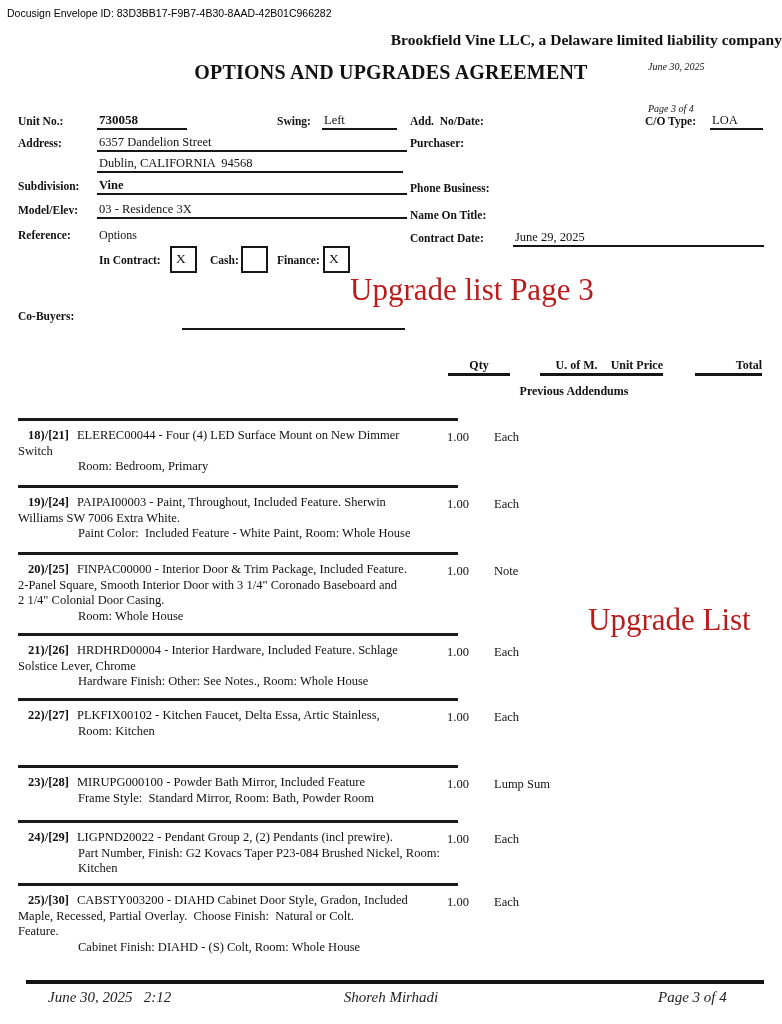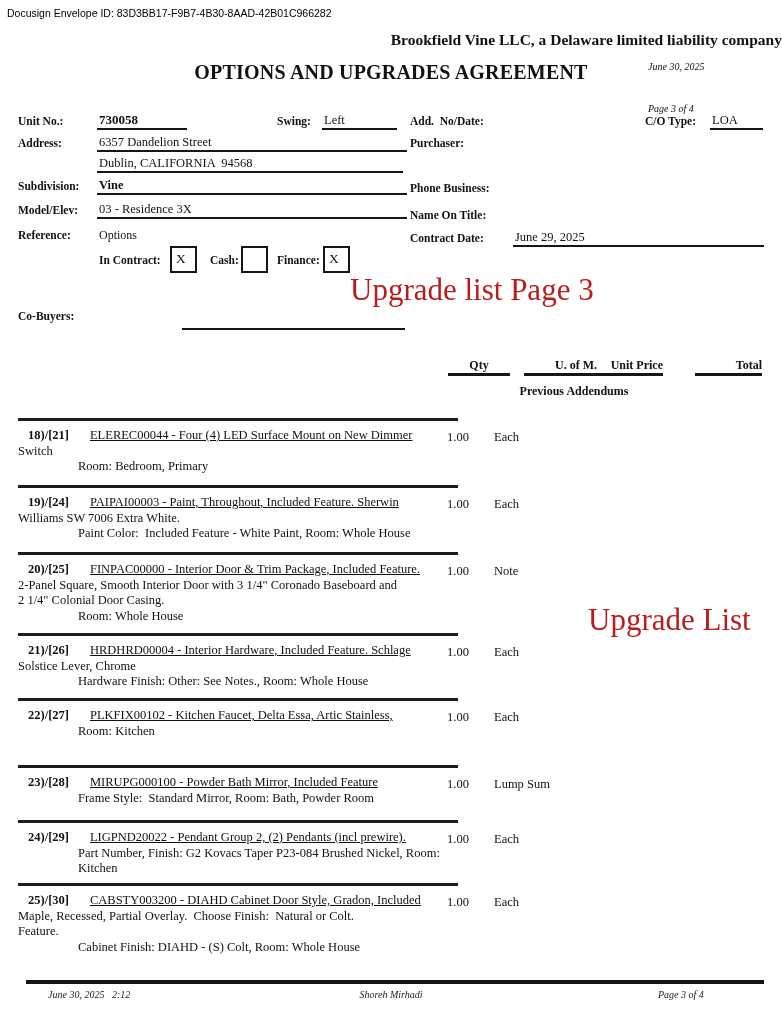--- a/index.html
+++ b/index.html
@@ -28,28 +28,28 @@
   #items{position:absolute;left:18px;top:418px;width:440px;}
   .item-row{position:relative;border-top:3px solid #1b1b1b;box-sizing:border-box;padding-top:7px;min-height:67px;}
   .item-row:nth-of-type(3){min-height:81px;}
   .item-row:nth-of-type(4){min-height:65px;}
   .item-row:nth-of-type(6){min-height:55px;}
   .item-row:nth-of-type(7){min-height:63px;}
   .item-row:nth-of-type(8){min-height:77px;}
   .item-text{font-size:12.5px;line-height:15.7px;}
   .item-first{padding-left:10px;white-space:pre;}
   .item-num{font-weight:bold;}
-  .item-desc{margin-left:21px;text-decoration:underline;}
+  .item-desc{margin-left:8px;}
   .item-cont{white-space:pre;}
   .item-detail{padding-left:60px;white-space:pre;}
   .item-qty{position:absolute;left:429px;top:9px;font-size:12.5px;}
   .item-uom{position:absolute;left:476px;top:9px;font-size:12.5px;white-space:pre;}
   
   .footer-line{position:absolute;left:26px;top:980px;width:738px;height:4px;background:#141414;}
-  .foot{position:absolute;top:989px;font-style:italic;font-size:10px;color:#222;white-space:pre;}
+  .foot{position:absolute;top:989px;font-style:italic;font-size:15px;color:#222;white-space:pre;}
 </style>
 </head>
 <body>
 
 <div class="docusign">Docusign Envelope ID: 83D3BB17-F9B7-4B30-8AAD-42B01C966282</div>
 
 <div class="company">Brookfield Vine LLC, a Delaware limited liability company</div>
 <div class="hdr-right">
   <div>June 30, 2025</div>
   <div>Page 3 of 4</div>
@@ -88,21 +88,21 @@
 <div class="checkbox" style="left:323px;top:246px"><span>X</span></div>
 
 <div class="bareline" style="left:182px;top:311px;width:223px;height:17px"></div>
 
 <div class="anno" style="left:350px;top:271px">Upgrade list Page 3</div>
 <div class="anno" style="left:588px;top:525px">
   <div>Upgrade List</div>
 </div>
 
 <div class="thc" style="left:448px;width:62px;text-align:center">Qty</div>
-<div class="thc" style="left:524px;width:73px;text-align:right">U. of M.</div>
+<div class="thc" style="left:540px;width:73px;text-align:center">U. of M.</div>
 <div class="thc" style="left:590px;width:73px;text-align:right">Unit Price</div>
 <div class="thc" style="left:695px;width:67px;text-align:right">Total</div>
 <div class="section-title">Previous Addendums</div>
 
 <div id="items">
   <div class="item-row">
     <div class="item-text">
       <div class="item-first"><span class="item-num">18)/[21]</span><span class="item-desc">ELEREC00044 - Four (4) LED Surface Mount on New Dimmer</span></div>
     <div class="item-cont">Switch</div>
         <div class="item-detail">Room: Bedroom, Primary</div>

